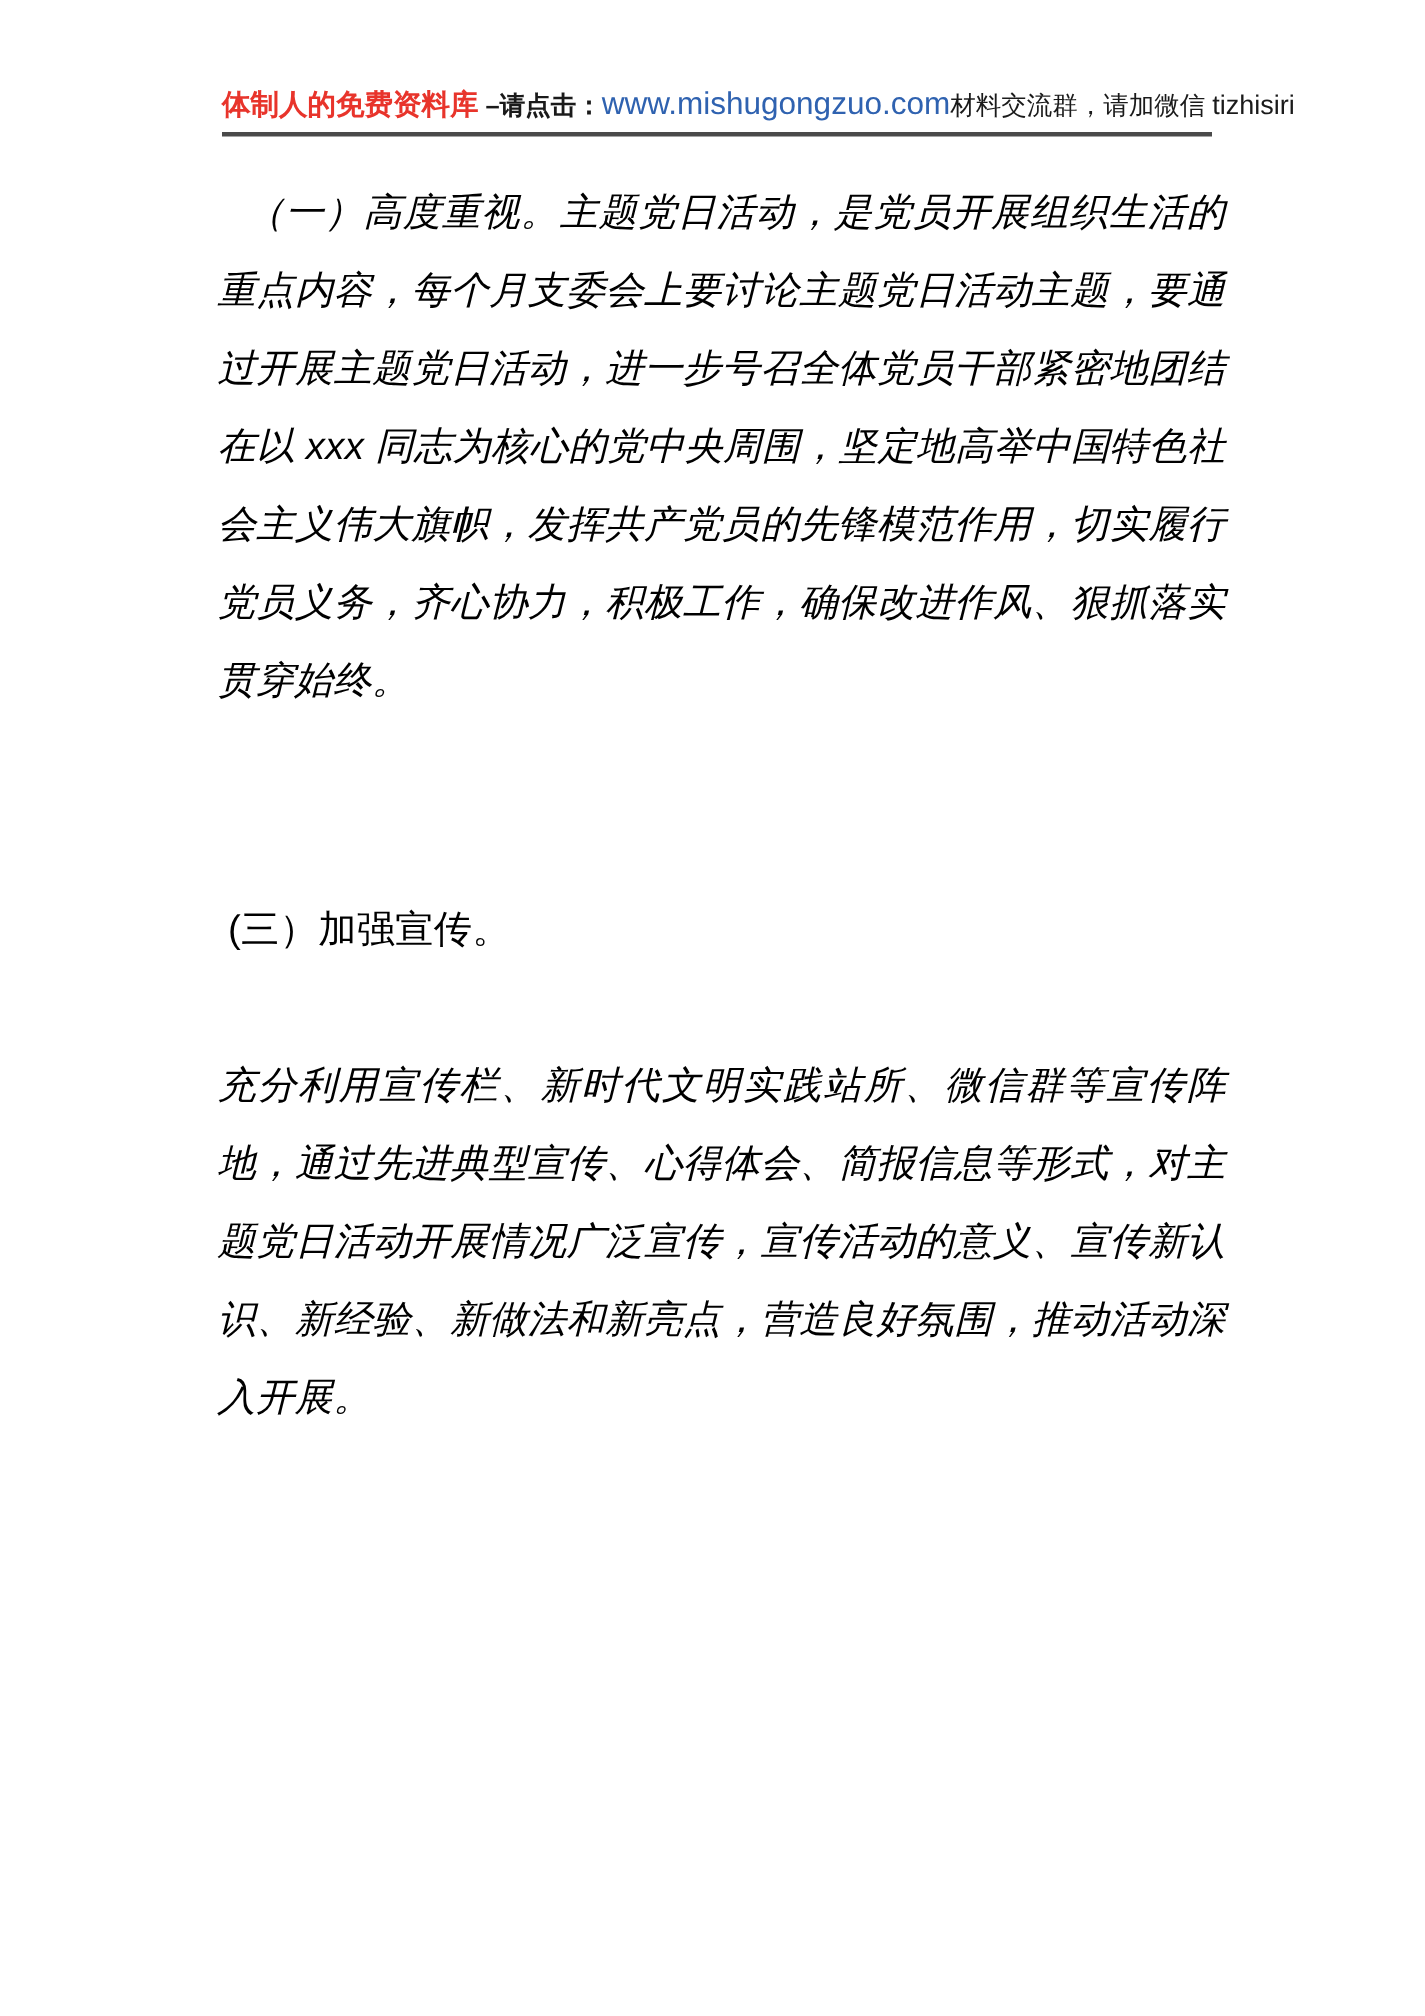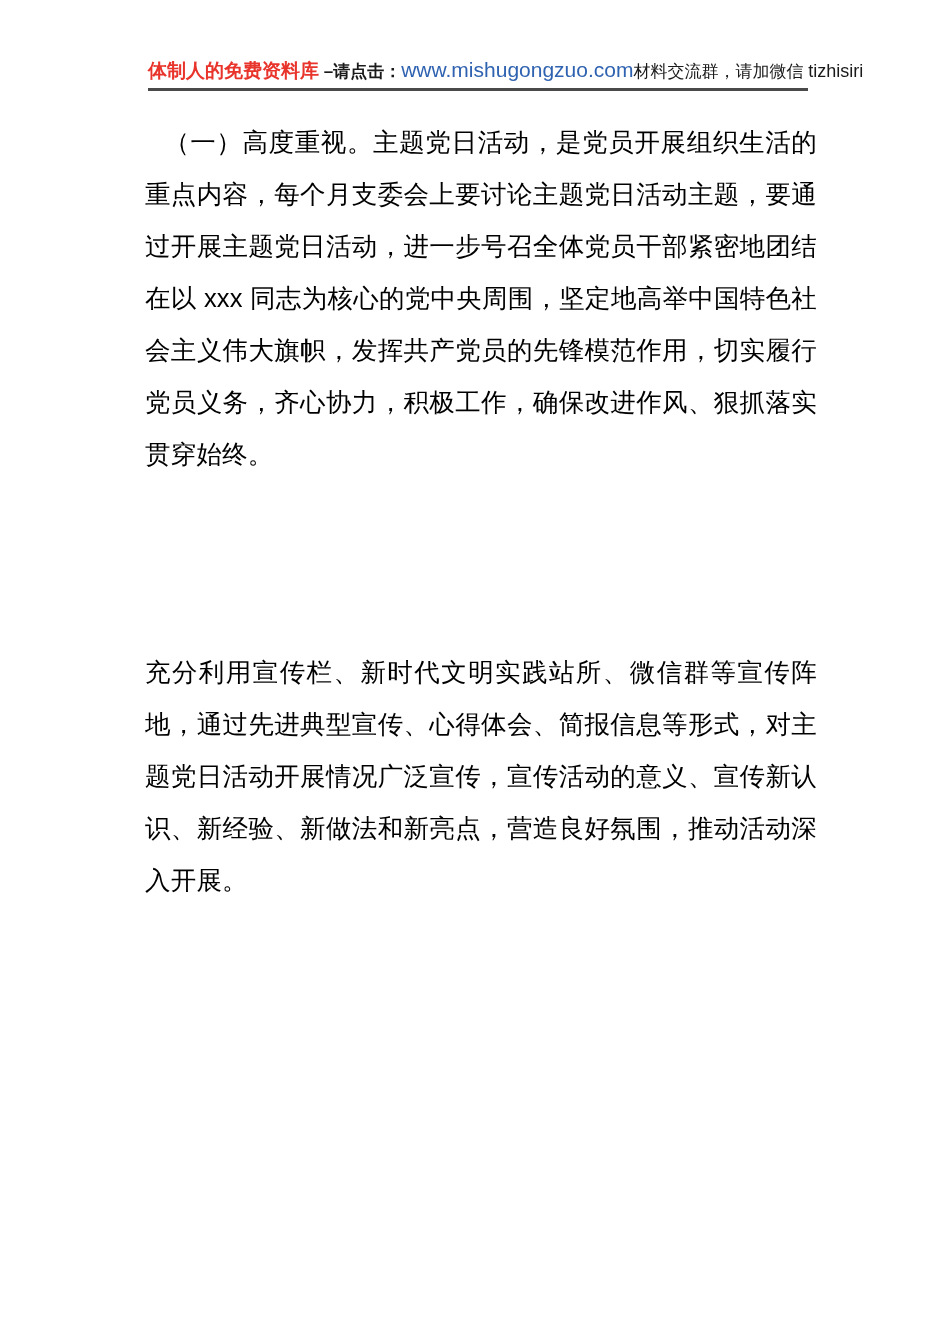--- a/index.html
+++ b/index.html
@@ -74,23 +74,23 @@
   p.para {
     margin: 0;
     font-size: 25.5px;
     line-height: 52px;
     color: #000000;
     text-align: justify;
     text-justify: inter-ideograph;
     letter-spacing: 0.2px;
     font-family: "Liberation Sans", "DejaVu Sans", sans-serif;
   }
-  p.indent { text-indent: 19px; }
+  p.indent { text-indent: 19px; font-style: italic; }
   p.indent-small { text-indent: 7px; }
-  p.noindent { text-indent: 0; }
+  p.noindent { text-indent: 0; font-style: italic; }
 
   .gap-lg { height: 57px; }
   .gap-md { height: 52px; }
   .gap-sm { height: 4px; }
 </style>
 </head>
 <body>
 
 <div class="page">
 
@@ -100,20 +100,21 @@
 
   <div class="content">
 
     <p class="para indent">（一）高度重视。主题党日活动，是党员开展组织生活的重点内容，每个月支委会上要讨论主题党日活动主题，要通过开展主题党日活动，进一步号召全体党员干部紧密地团结在以 xxx 同志为核心的党中央周围，坚定地高举中国特色社会主义伟大旗帜，发挥共产党员的先锋模范作用，切实履行党员义务，齐心协力，积极工作，确保改进作风、狠抓落实贯穿始终。</p>
 
     <div class="gap-lg"></div>
 
 
     <div class="gap-lg"></div>
 
+    <p class="para indent-small">(三）加强宣传。</p>
 
     <div class="gap-md"></div>
 
     <p class="para noindent">充分利用宣传栏、新时代文明实践站所、微信群等宣传阵地，通过先进典型宣传、心得体会、简报信息等形式，对主题党日活动开展情况广泛宣传，宣传活动的意义、宣传新认识、新经验、新做法和新亮点，营造良好氛围，推动活动深入开展。</p>
 
     <div class="gap-sm"></div>
 
 
   </div>
 

